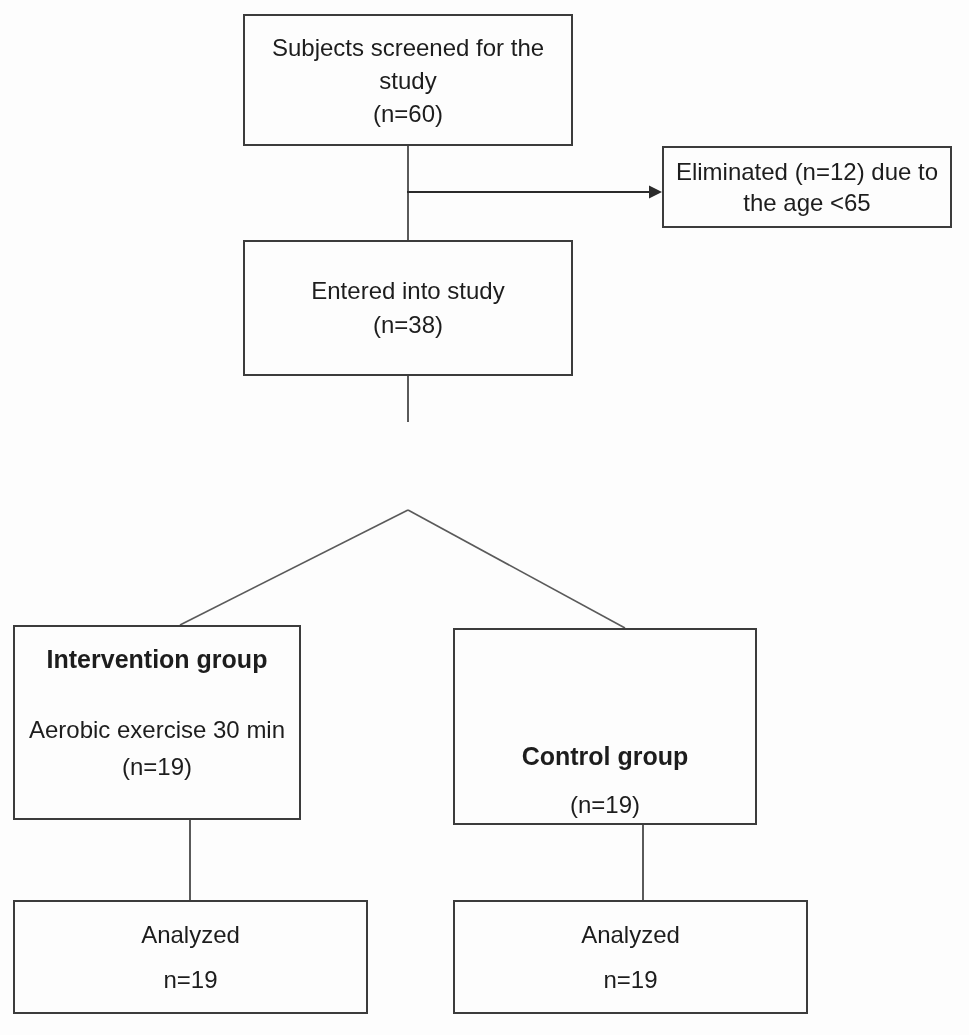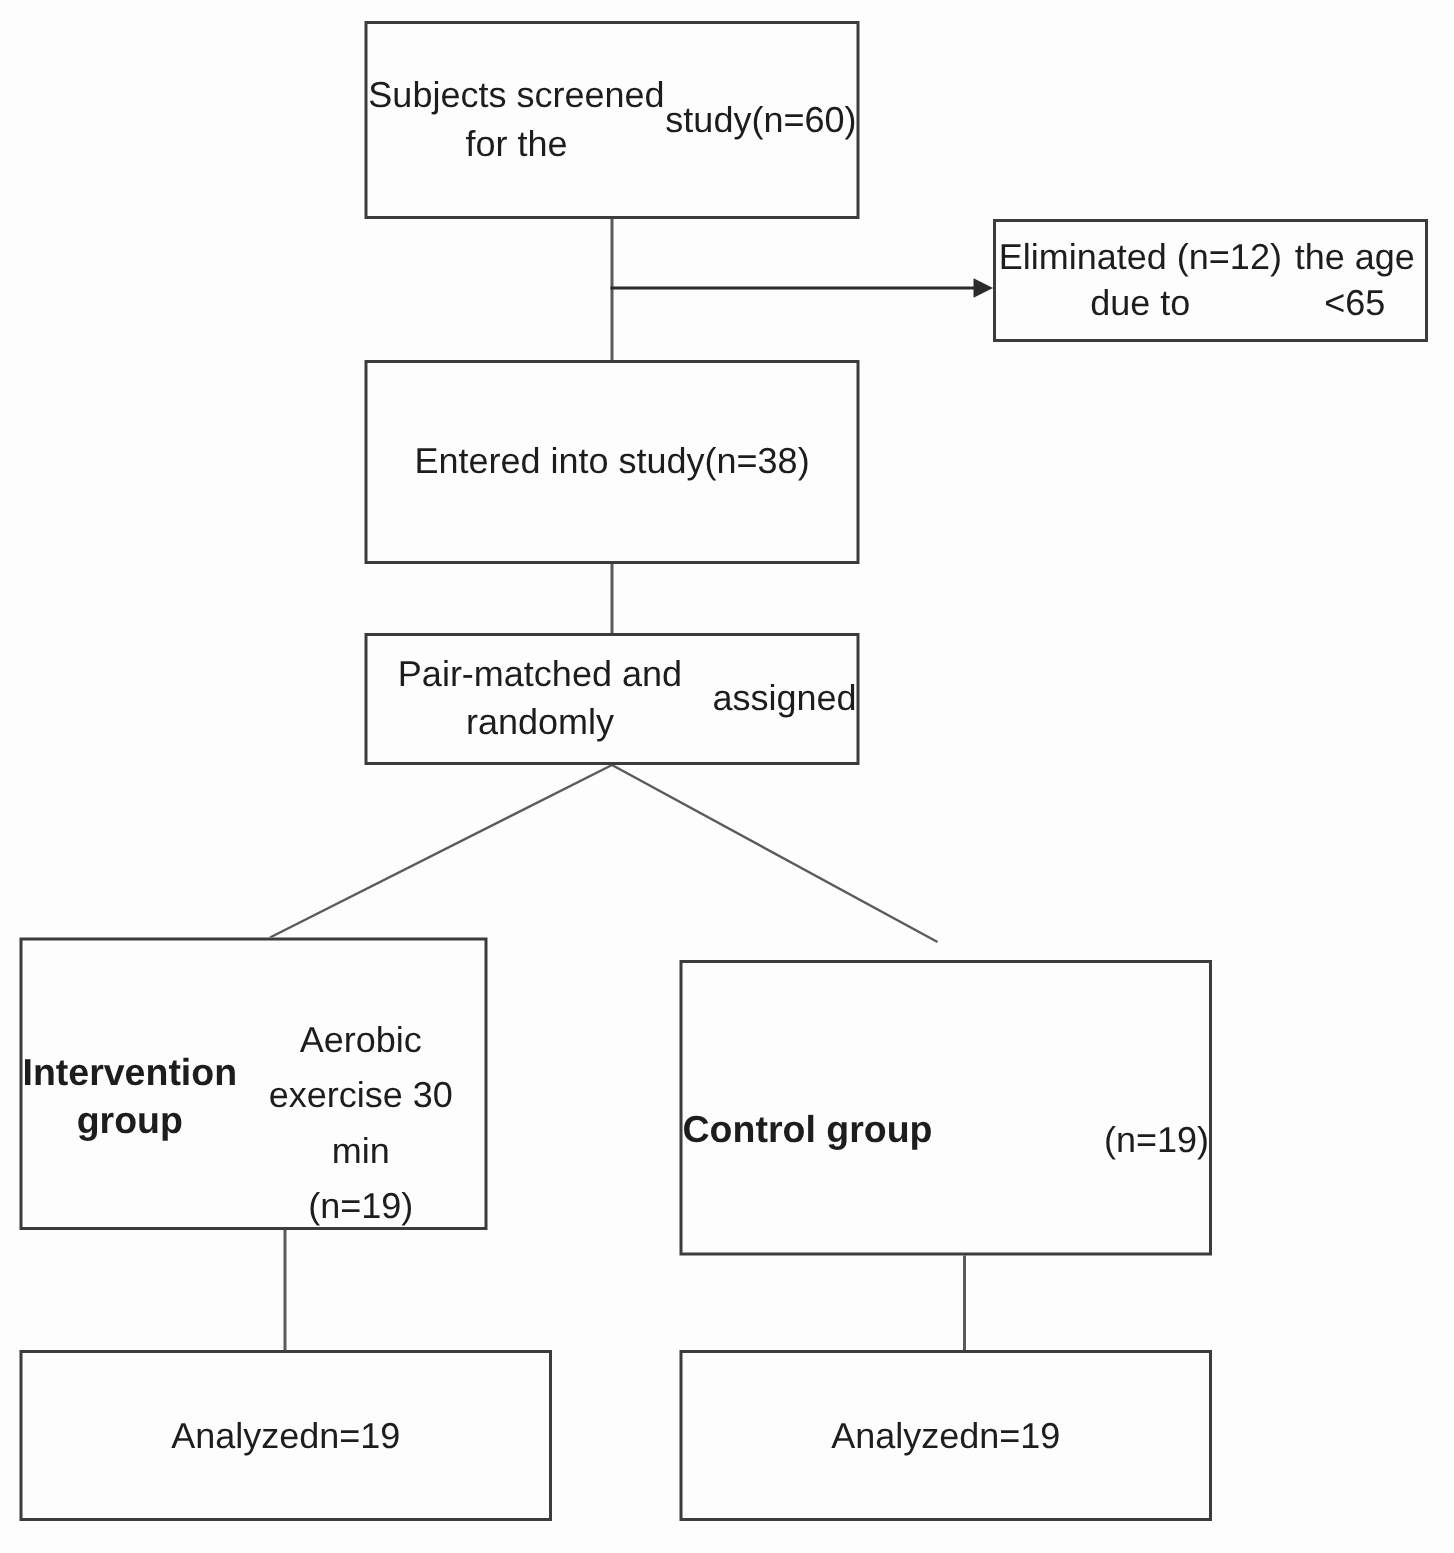--- a/index.html
+++ b/index.html
@@ -23,32 +23,32 @@
     width: 969px;
     height: 1035px;
     pointer-events: none;
   }
   .box {
     position: absolute;
     box-sizing: border-box;
     border: 2px solid #3c3c3c;
     background: #fdfdfd;
     display: flex;
-    flex-direction: row;
+    flex-direction: column;
     align-items: center;
     justify-content: center;
     text-align: center;
     font-size: 24px;
   }
   .box-screened      { left: 243px; top: 14px;  width: 330px; height: 132px; line-height: 33px; }
   .box-eliminated    { left: 662px; top: 146px; width: 290px; height: 82px;  line-height: 31px; }
   .box-entered       { left: 243px; top: 240px; width: 330px; height: 136px; line-height: 34px; }
   .box-pair          { left: 243px; top: 422px; width: 330px; height: 88px;  line-height: 32px; }
-  .box-intervention  { left: 13px;  top: 625px; width: 312px; height: 195px; justify-content: flex-start; padding-top: 16px; }
-  .box-control       { left: 453px; top: 628px; width: 355px; height: 197px; justify-content: space-between; padding-top: 29px; margin-top: 12px; }
+  .box-intervention  { left: 13px;  top: 625px; width: 288px; height: 195px; justify-content: flex-start; padding-top: 16px; }
+  .box-control       { left: 453px; top: 628px; width: 304px; height: 197px; justify-content: flex-end; padding-top: 29px; }
   .box-analyzed-l    { left: 13px;  top: 900px; width: 355px; height: 114px; line-height: 45px; }
   .box-analyzed-r    { left: 453px; top: 900px; width: 355px; height: 114px; line-height: 45px; }
   .group-title {
     font-weight: bold;
     font-size: 25px;
     line-height: 32px;
   }
   .group-lines {
     line-height: 37px;
   }
@@ -81,24 +81,20 @@
   <div class="box box-eliminated">
     <span class="line">Eliminated (n=12) due to</span>
     <span class="line">the age &lt;65</span>
   </div>
 
   <div class="box box-entered">
     <span class="line">Entered into study</span>
     <span class="line">(n=38)</span>
   </div>
 
-  <div class="box box-pair">
-    <span class="line">Pair-matched and randomly</span>
-    <span class="line">assigned</span>
-  </div>
 
   <div class="box box-intervention">
     <span class="group-title">Intervention group</span>
     <span class="group-lines">
       <span class="line">Aerobic exercise 30 min</span>
       <span class="line">(n=19)</span>
     </span>
   </div>
 
   <div class="box box-control">

